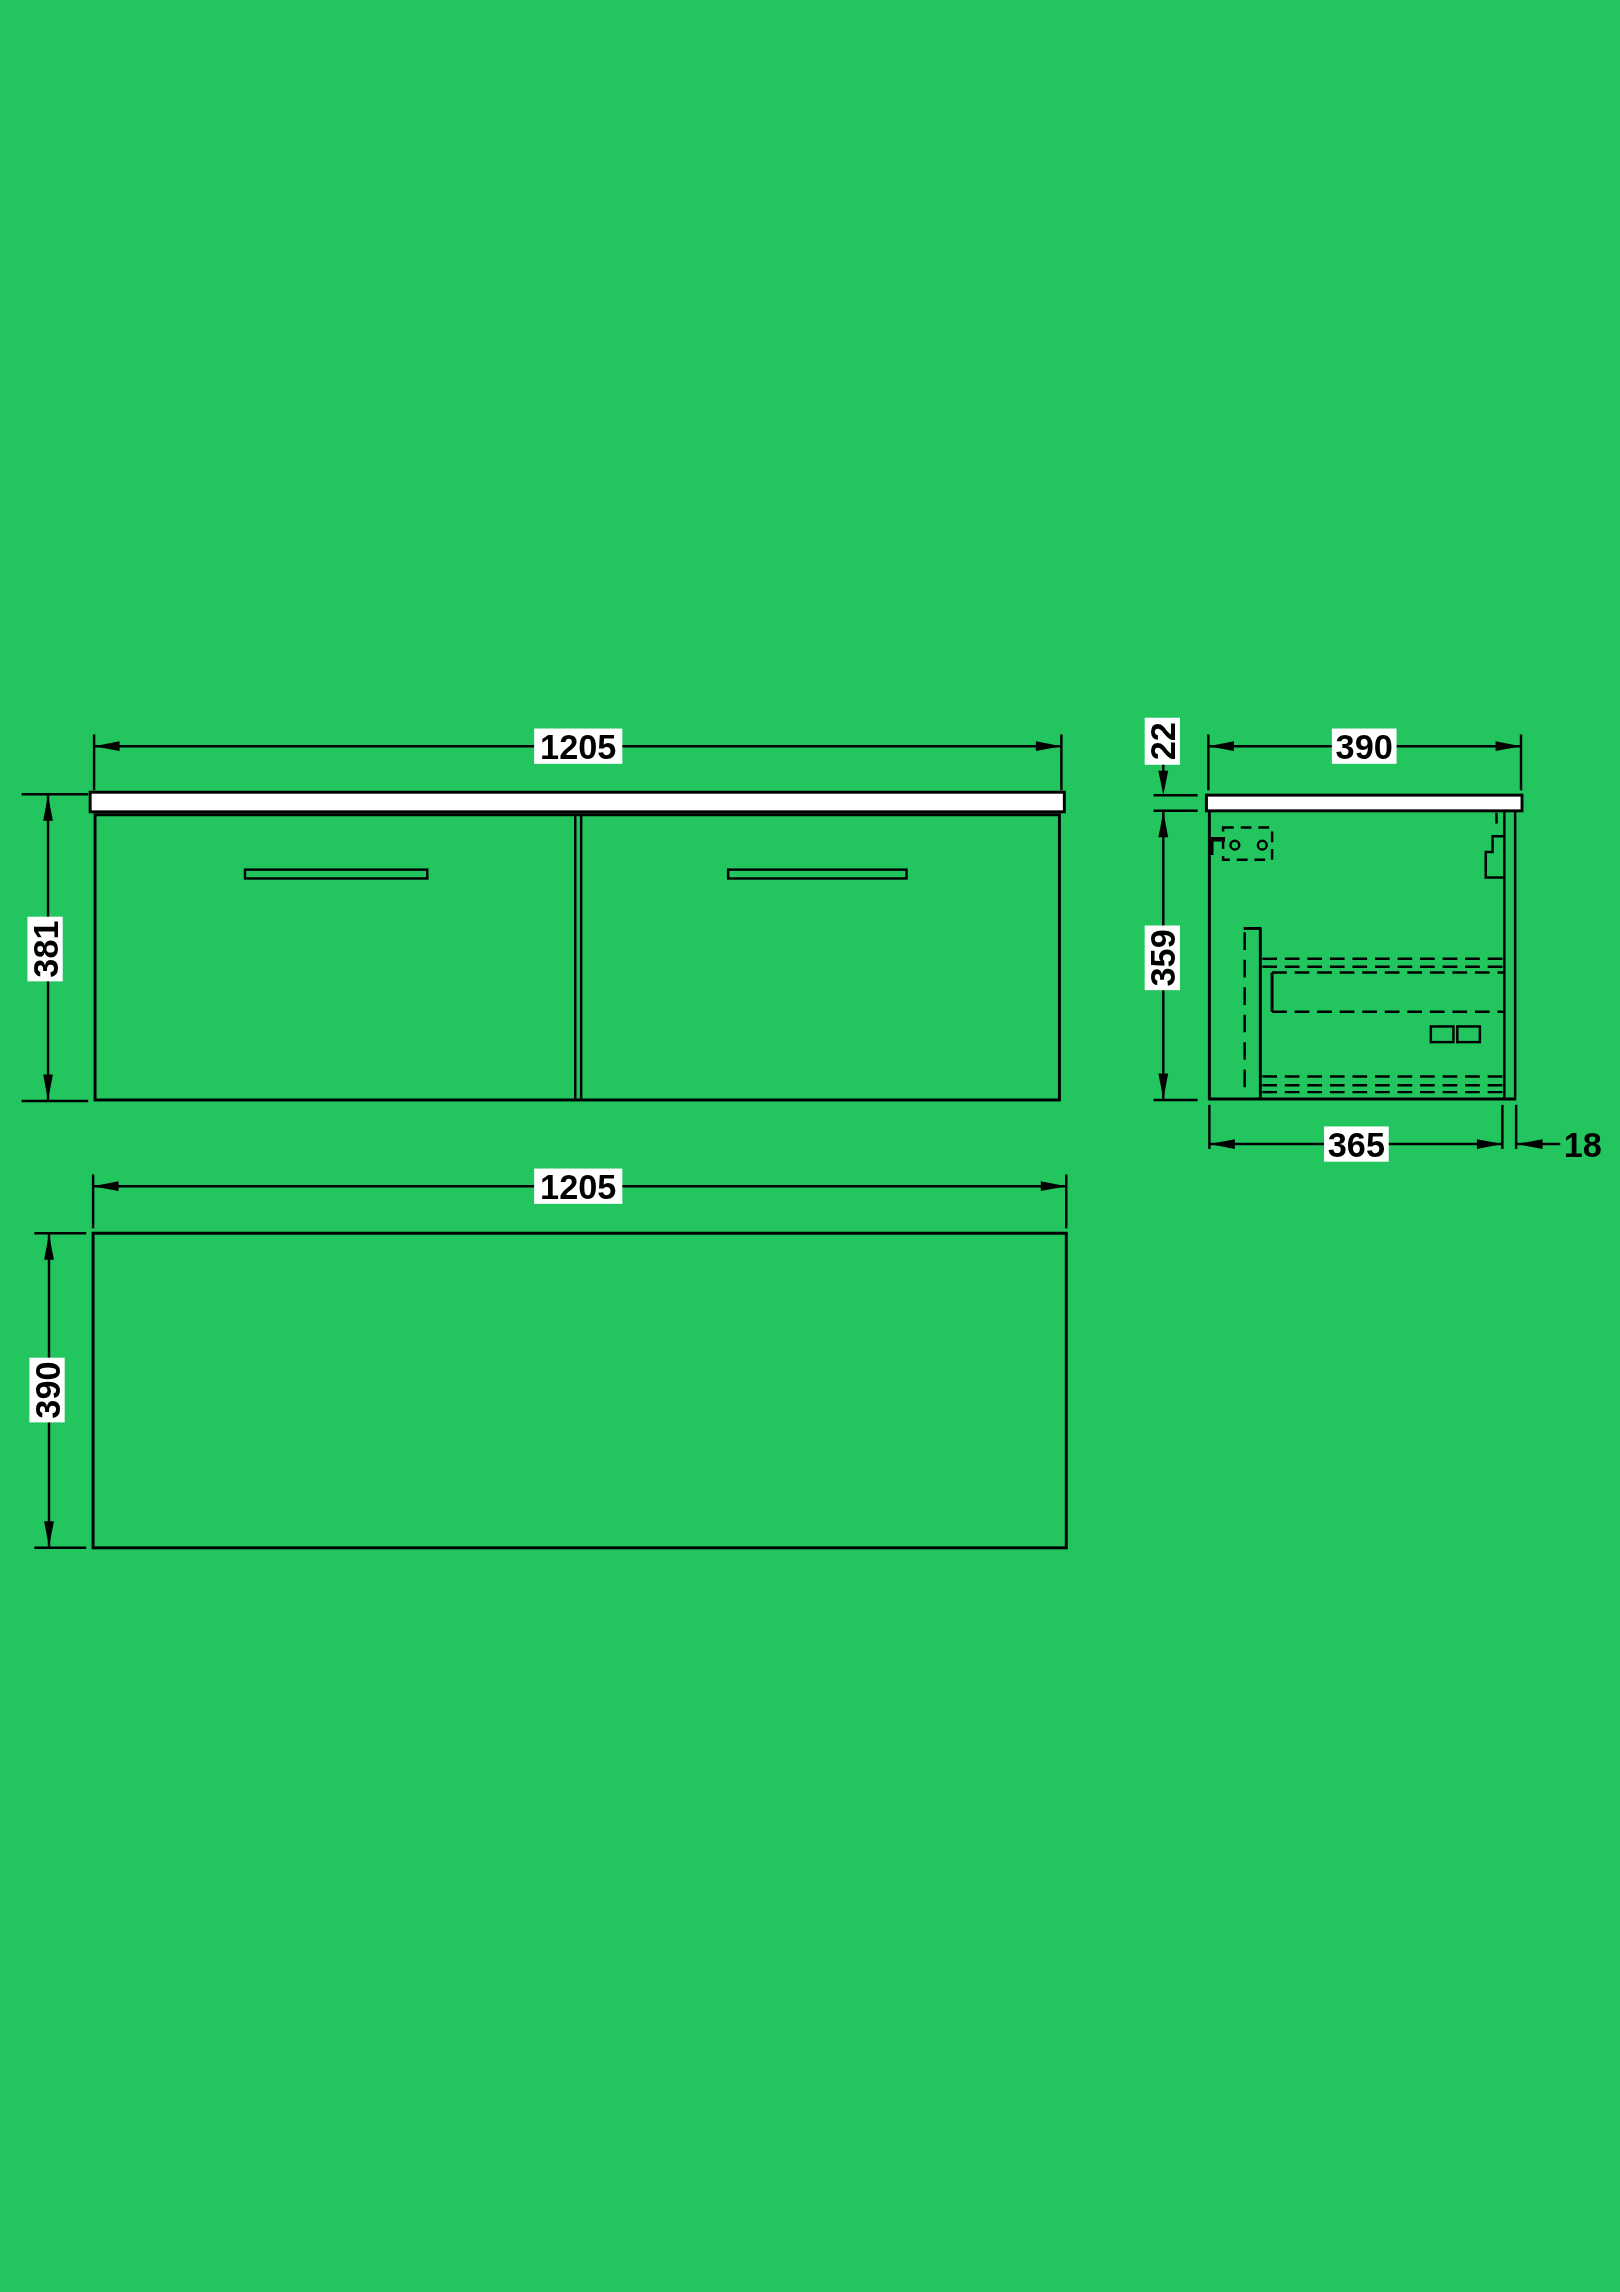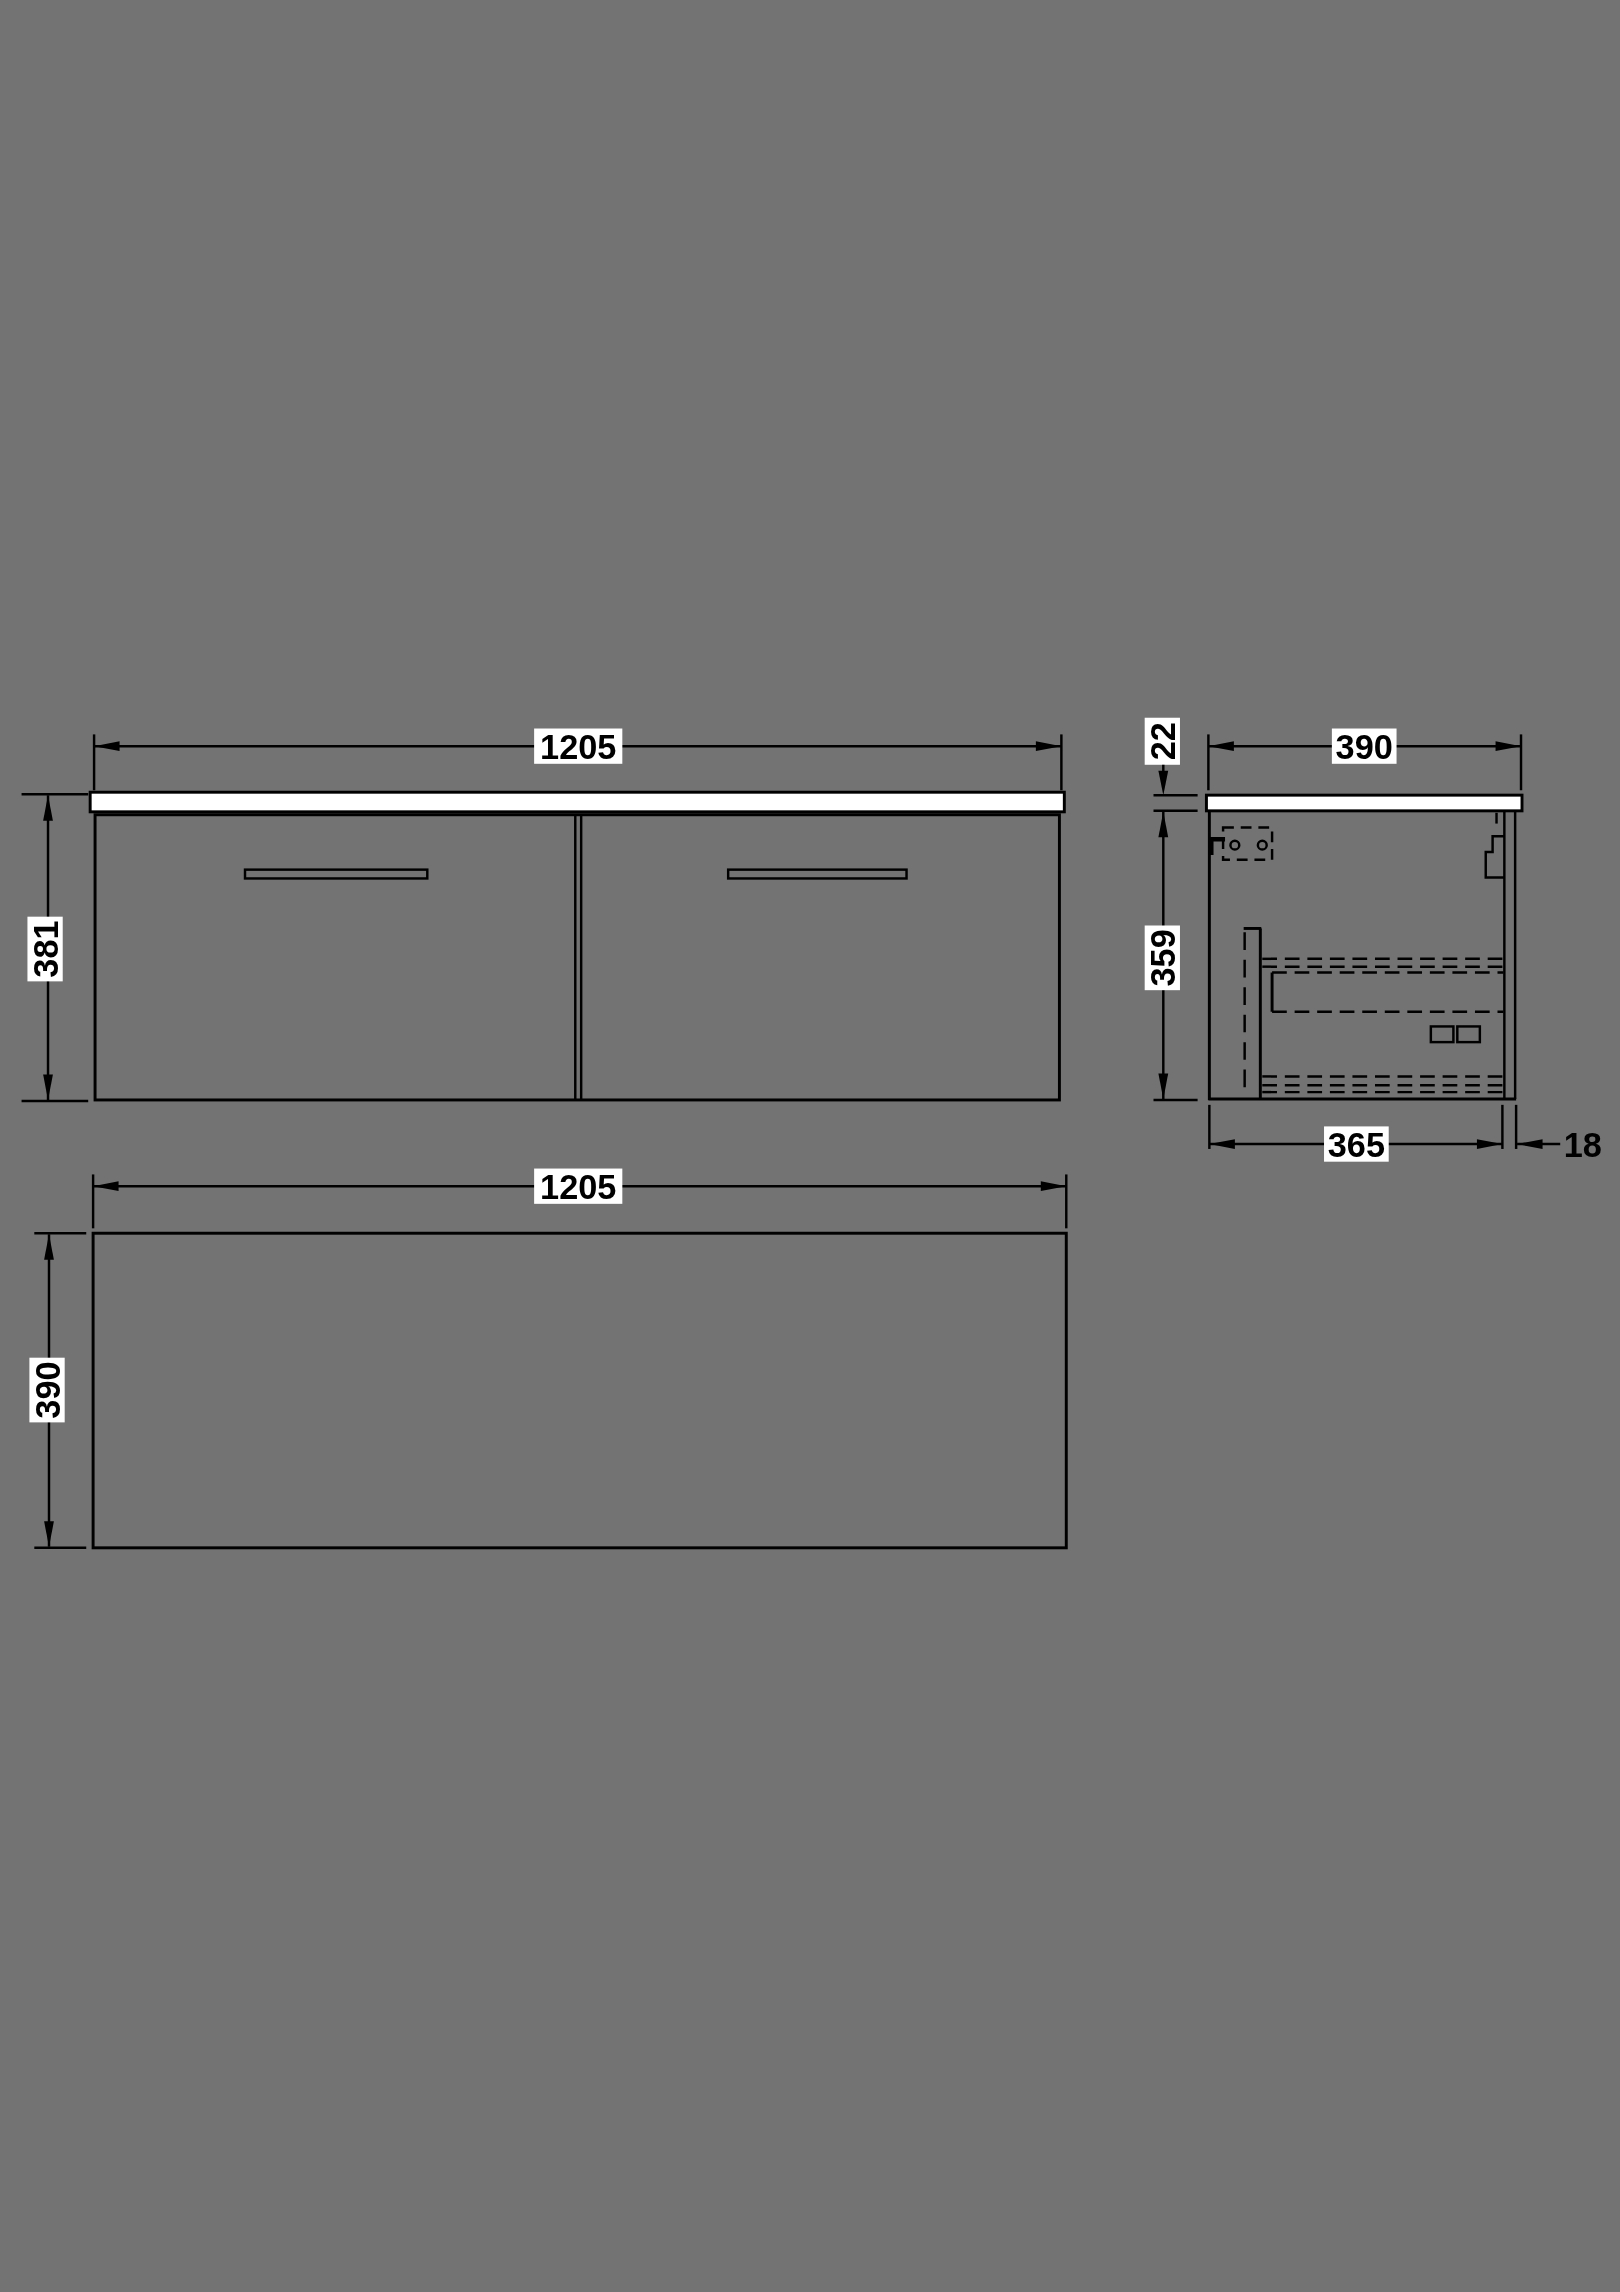--- a/index.html
+++ b/index.html
@@ -4,21 +4,21 @@
 <style>
   html, body {
     margin: 0;
     padding: 0;
     background: #ffffff;
   }
   .canvas {
     position: relative;
     width: 1620px;
     height: 2293px;
-    background: #737373;
+    background: #22c55e;
     font-family: "Liberation Sans", sans-serif;
   }
   svg { display: block; }
   .obj   { stroke: #000000; stroke-width: 3;   fill: none; }
   .objw  { stroke: #000000; stroke-width: 3;   fill: #ffffff; }
   .thin  { stroke: #000000; stroke-width: 2.5; fill: none; }
   .dim   { stroke: #000000; stroke-width: 2.5; fill: none; }
   .dash  { stroke: #000000; stroke-width: 2.5; fill: none; stroke-dasharray: 15 8; }
   .dashv { stroke: #000000; stroke-width: 2.5; fill: none; stroke-dasharray: 18 10; }
   .dashs { stroke: #000000; stroke-width: 2.5; fill: none; stroke-dasharray: 11 7; }

